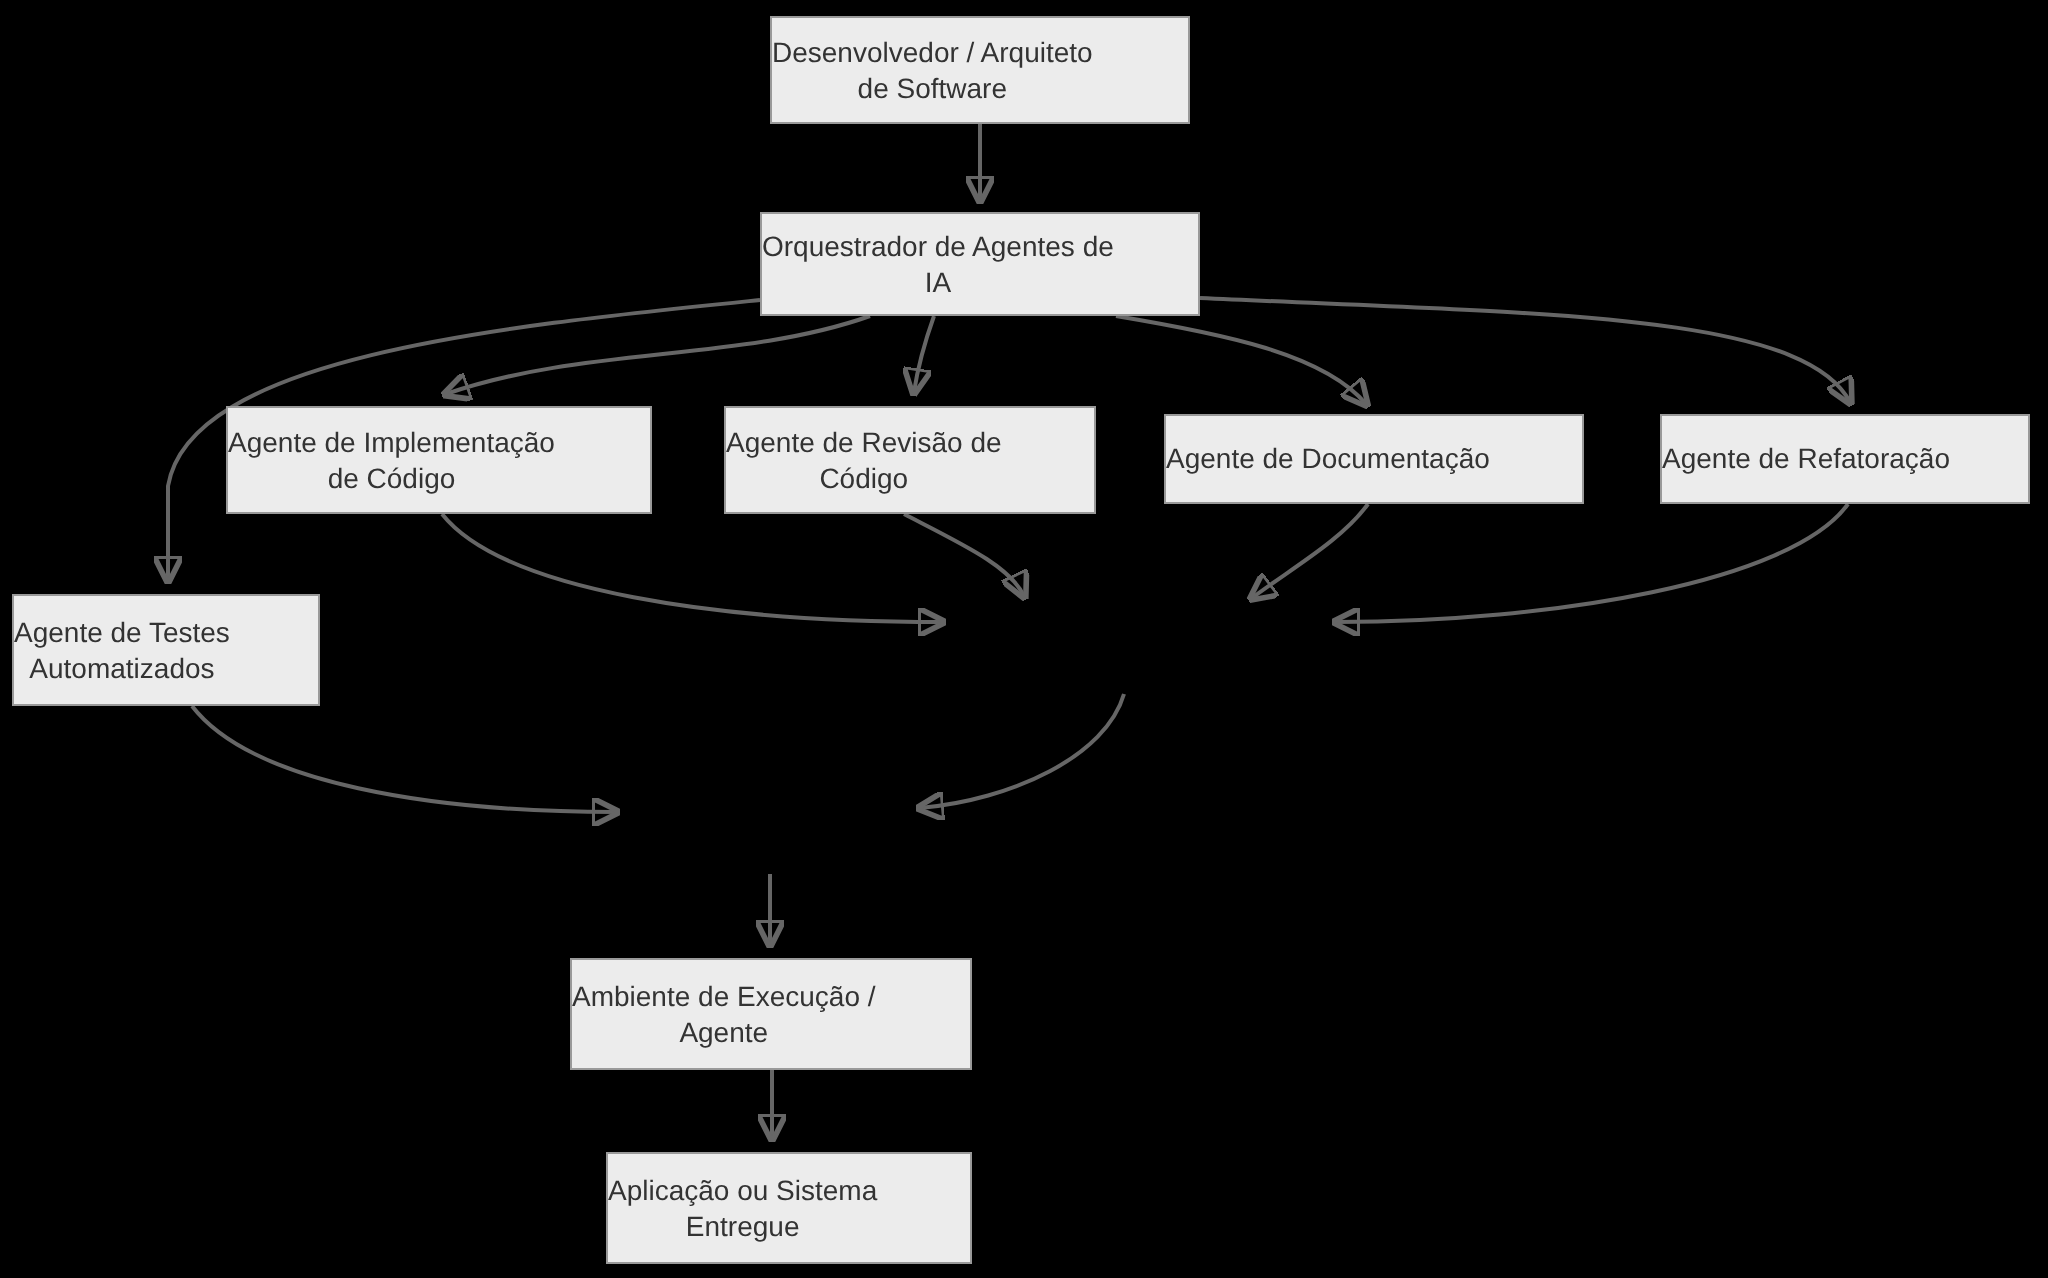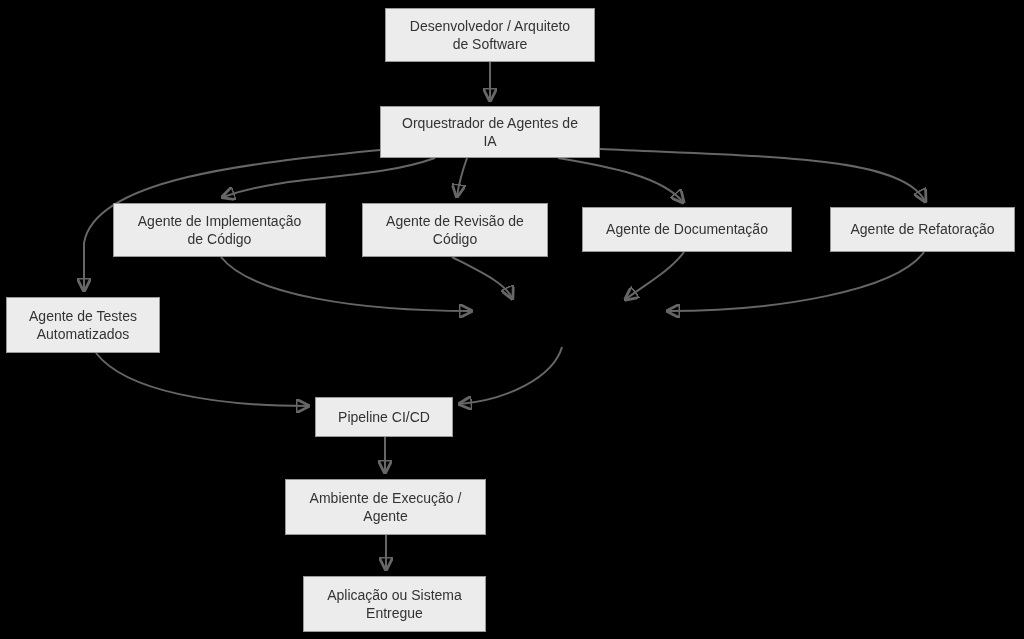--- a/index.html
+++ b/index.html
@@ -10,21 +10,21 @@
     overflow:hidden;
     font-family:"Liberation Sans", sans-serif;
   }
   svg.edges{position:absolute;left:0;top:0;width:1024px;height:639px;}
   svg.edges path{fill:none;stroke:#666666;stroke-width:2px;}
   .node{
     position:absolute;
     background:#ececec;
     border:1.5px solid #999999;
     color:#333333;
-    display:flex;align-items:center;justify-content:center;
+    display:flex;align-items:center;justify-content:flex-start;
     text-align:center;
     font-size:14px;line-height:1.3;
     white-space:pre-line;
     box-sizing:border-box;
   }
   .n-dev{left:385px;top:8px;width:210px;height:54px;}
   .n-orq{left:380px;top:106px;width:220px;height:52px;}
   .n-impl{left:113px;top:203px;width:213px;height:54px;}
   .n-rev{left:362px;top:203px;width:186px;height:54px;}
   .n-doc{left:582px;top:207px;width:210px;height:45px;}
@@ -89,23 +89,20 @@
   <div class="node n-testes">
     <span>Agente de Testes
 Automatizados</span>
   </div>
 
   <div class="node n-refat">
     <span>Agente de Refatoração</span>
   </div>
 
 
-  <div class="node n-pipeline">
-    <span>Pipeline CI/CD</span>
-  </div>
 
   <div class="node n-amb">
     <span>Ambiente de Execução /
 Agente</span>
   </div>
 
   <div class="node n-aplic">
     <span>Aplicação ou Sistema
 Entregue</span>
   </div>

